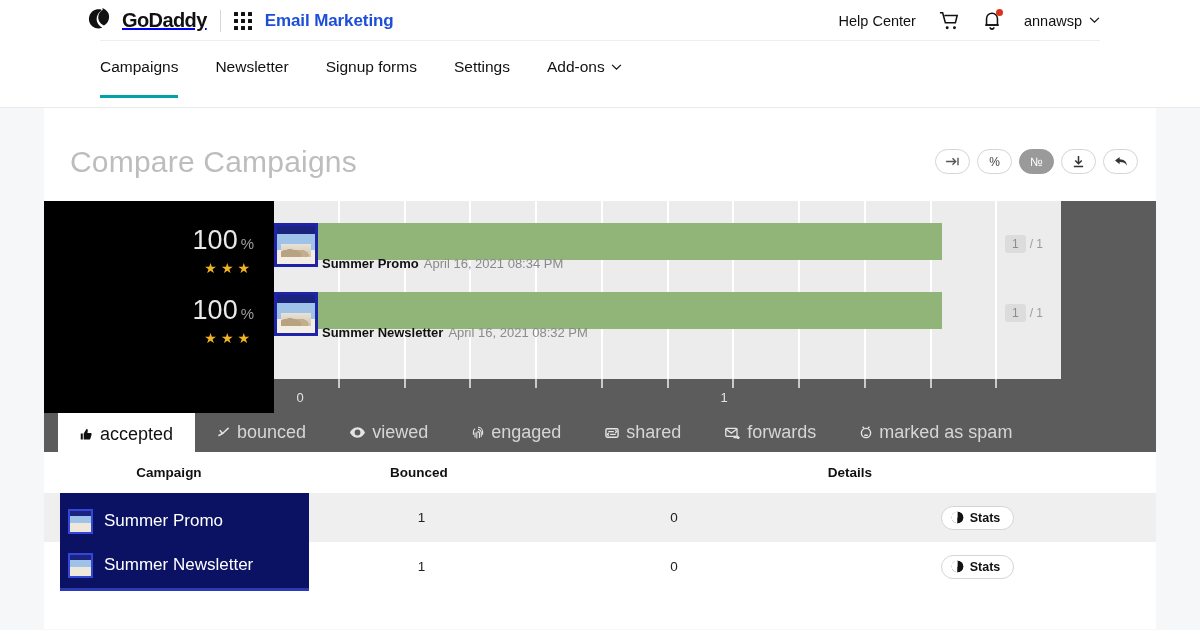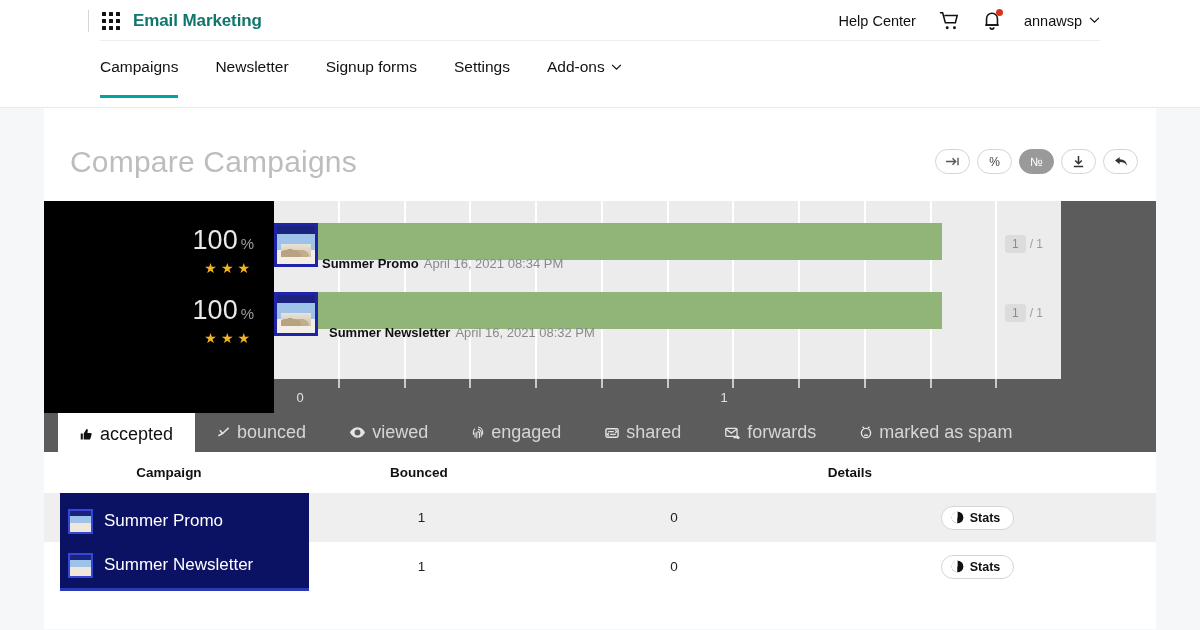--- a/index.html
+++ b/index.html
@@ -24,21 +24,21 @@
   .gd-logo { display: flex; align-items: center; gap: 6px; }
   .gd-word { font-size: 20px; font-weight: 700; letter-spacing: -0.6px; color: #111; }
   .divider-v { width: 1px; height: 22px; background: #d6d6d6; }
   .grid-icon {
     display: grid;
     grid-template-columns: repeat(3, 4px);
     grid-template-rows: repeat(3, 4px);
     gap: 3px;
   }
   .grid-icon i { background: #111; border-radius: 0.5px; display: block; width: 4px; height: 4px; }
-  .app-name { font-size: 17px; font-weight: 600; color: #0f766e; letter-spacing: -0.1px; }
+  .app-name { font-size: 17px; font-weight: 600; color: #1d4ed8; letter-spacing: -0.1px; }
 
   .brand-right {
     margin-left: auto;
     display: flex;
     align-items: center;
     gap: 22px;
   }
   .help-link { font-size: 14.5px; color: #111; text-decoration: none; }
   .icon-btn { position: relative; display: flex; align-items: center; cursor: pointer; }
   .notif-dot {
@@ -286,20 +286,29 @@
     font-weight: 700;
     color: #111;
     cursor: pointer;
   }
 </style>
 </head>
 <body>
 
 <div class="topbar">
   <div class="brand-left">
+    <a class="gd-logo" href="#">
+      <span>
+        <svg width="28" height="22" viewBox="0 0 28 22">
+            <path d="M13.2 1.6C8 .2 3 3 1.4 8c-1.6 5 1 10.3 5.9 11.9 2.4.8 4.9.6 7-.4-2.6-1.2-4.6-3.5-5.4-6.3C8 9.5 9.5 5.5 12.6 3.3c.2-.2.5-.3.8-.5-.1-.4-.1-.8-.2-1.2z" fill="#111"></path>
+            <path d="M14.6 1.9c-.3.2-.6.4-.9.6C10.9 4.6 9.6 8.3 10.6 11.7c.8 2.7 2.8 4.8 5.3 5.8 4.3-2.2 6.3-7.3 4.6-11.9-.9-2.3-2.7-4-4.8-4.9-.4-.3-.7-.5-1.1-.8z" fill="#111"></path>
+          </svg>
+      </span>
+      <span class="gd-word">GoDaddy</span>
+    </a>
     <span class="divider-v"></span>
     <span class="grid-icon">
       <i></i>
         <i></i>
         <i></i>
         <i></i>
         <i></i>
         <i></i>
         <i></i>
         <i></i>
@@ -427,21 +436,21 @@
           </div>
         </div>
         <div class="count-wrap" style="top:34px;">
           <span class="count-badge">1</span>
           <span>/ 1</span>
         </div>
 
         <div class="bar-row" style="top:91px">
           <div class="bar" style="left:26px; width:642px;"></div>
           <div class="bar-thumb" style="left:0px; top:0px;"></div>
-          <div class="bar-label" style="left:48px; top:33px;margin-left:7px;">
+          <div class="bar-label" style="left:48px; top:33px;">
             <span>Summer Newsletter</span><span class="date">April 16, 2021 08:32 PM</span>
           </div>
         </div>
         <div class="count-wrap" style="top:103px;">
           <span class="count-badge">1</span>
           <span>/ 1</span>
         </div>
       </div>
 
       <div class="axis">

